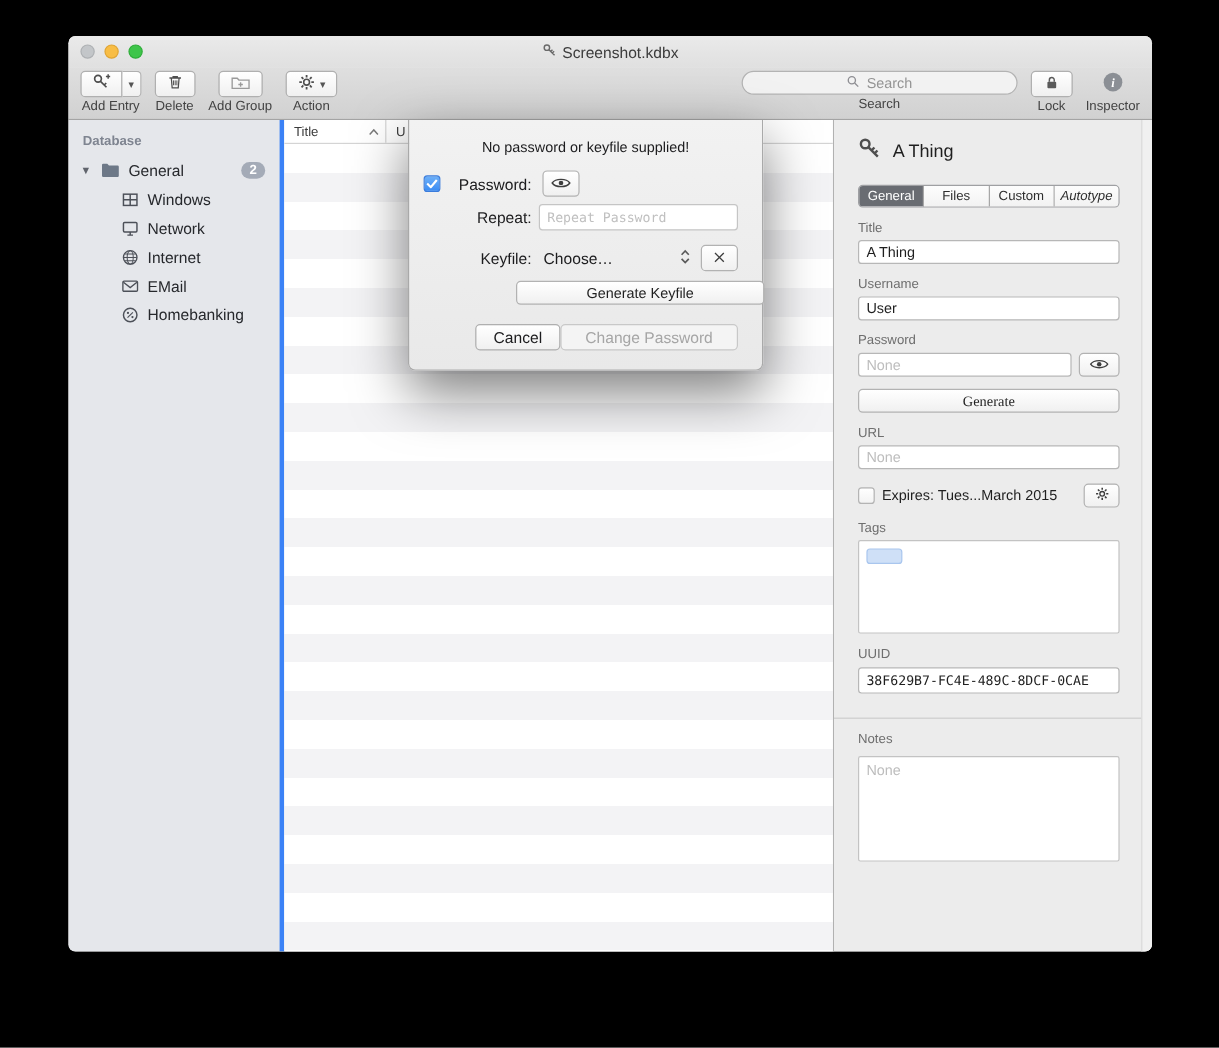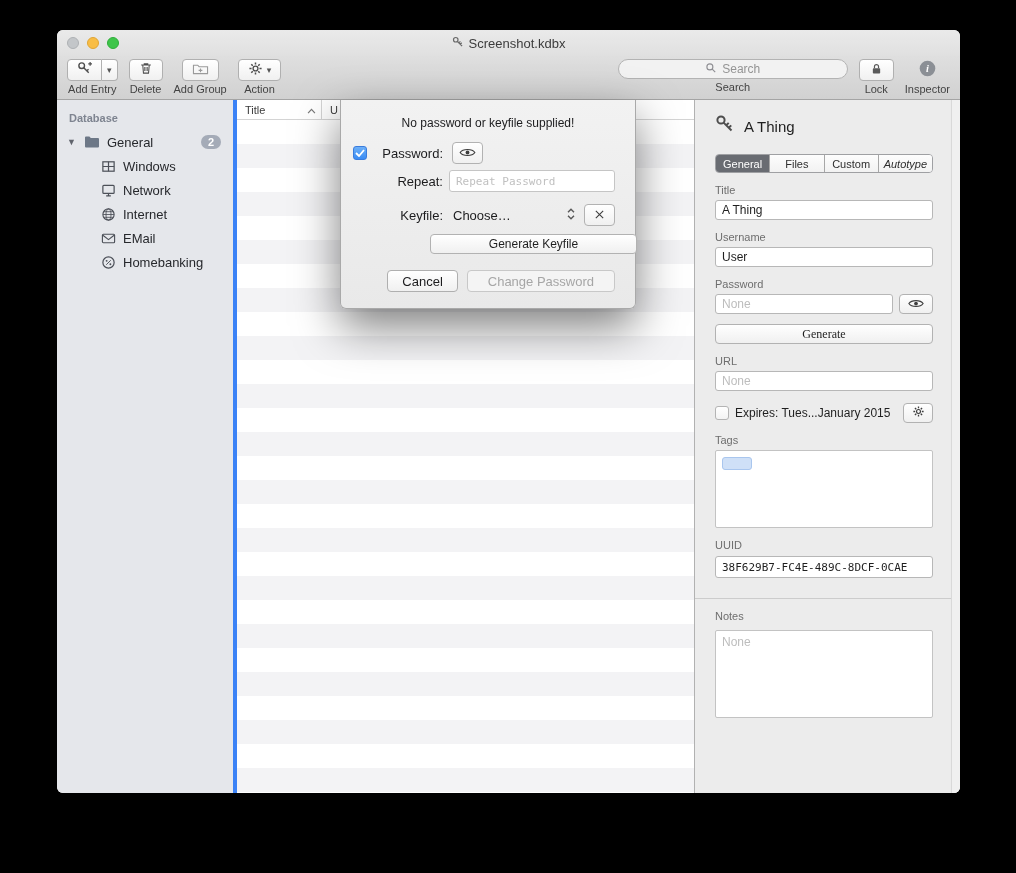--- a/index.html
+++ b/index.html
@@ -118,21 +118,21 @@
   .sheet-field { width:168px; height:22px; margin-left:6px; border:1px solid #c5c5c5; border-radius:3px;
                  font-family:"DejaVu Sans Mono",monospace; font-size:11px; padding:0 6px; }
   .sheet-field::placeholder { color:#c0c0c0; }
   .sheet-mini { width:31px; height:22px; margin-left:9px; flex:none; }
   .keyfile-popup { width:168px; margin-left:6px; display:flex; align-items:center;
                    font-size:13px; color:#1c1c1e; padding-left:4px; cursor:default; }
   .keyfile-popup .spacer { flex:1; }
   .gen-keyfile { margin:8px 0 0 69px; width:207px; height:20px; font-size:12px; color:#1f1f1f;
                  border:1px solid #b2b2b2; border-radius:4px;
                  background:linear-gradient(#ffffff,#f0f0f0); font-family:inherit; }
-  .sheet-buttons { display:flex; justify-content:flex-end; gap:9px; margin-top:16px; }
+  .sheet-buttons { display:flex; justify-content:flex-end; margin-top:16px; }
   .btn { height:22px; border:1px solid #afafaf; border-radius:4px; font-size:13px; color:#1c1c1e;
          background:linear-gradient(#ffffff,#f0f0f0); padding:0 14px; font-family:inherit; }
   .btn.disabled { color:#a6a6a6; background:#f4f4f4; border-color:#c8c8c8; padding:0 20px; }
 </style>
 </head>
 <body>
 
 <div class="window">
 
   <div class="titlebar">
@@ -374,21 +374,21 @@
           </button>
         </div>
 
         <button class="wide-btn">Generate</button>
 
         <div class="insp-label">URL</div>
         <input class="insp-input" placeholder="None" style="">
 
         <div class="expires-row">
           <span class="checkbox"></span>
-          <span>Expires: Tues...January 2015</span>
+          <span>Expires: Tues...March 2015</span>
           <button class="mini-btn gear-btn">
             <span>
               <svg width="13" height="13" viewBox="0 0 16 16">
                   <circle cx="8" cy="8" r="2.4" fill="none" stroke="#3e3e3e" stroke-width="1.4"></circle>
                   <g stroke="#3e3e3e" stroke-width="1.6">
                     <path d="M8 1.7v2.2M8 12.1v2.2M1.7 8h2.2M12.1 8h2.2M3.6 3.6l1.6 1.6M10.8 10.8l1.6 1.6M12.4 3.6l-1.6 1.6M5.2 10.8l-1.6 1.6"></path>
                   </g>
                 </svg>
             </span>
           </button>

